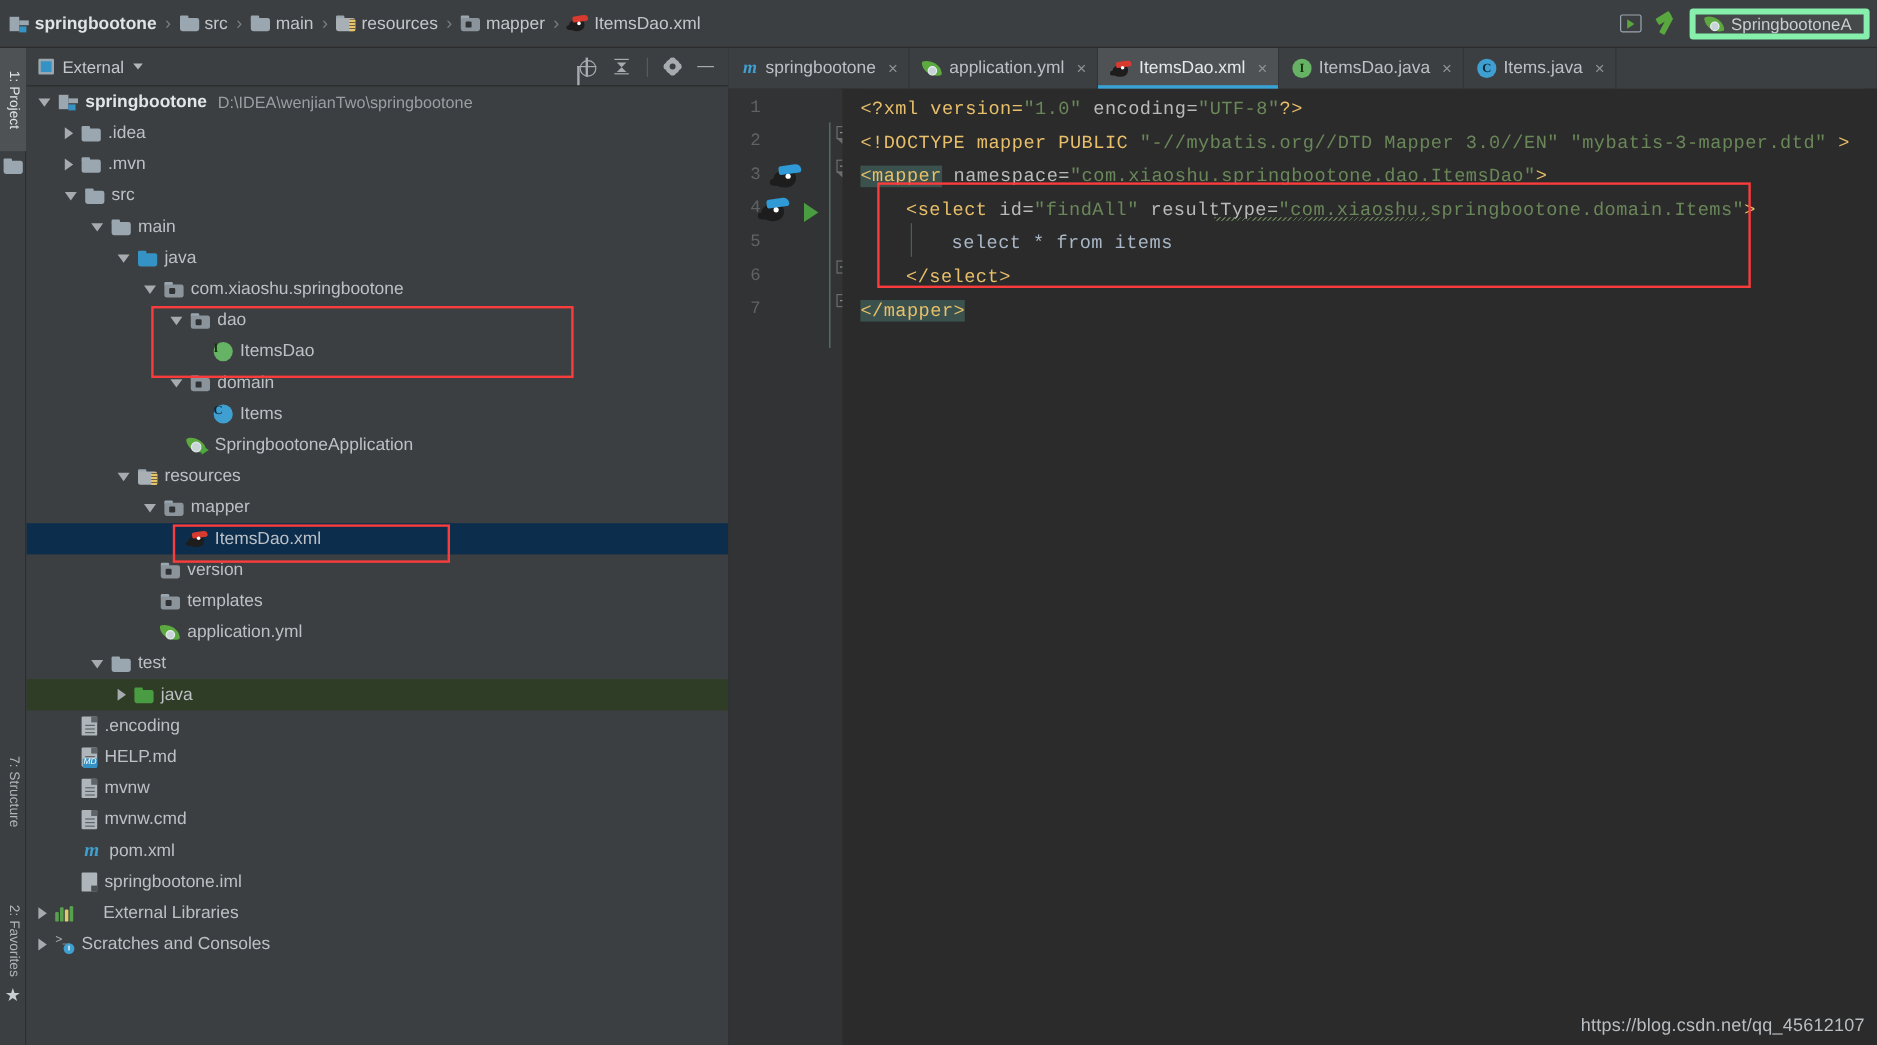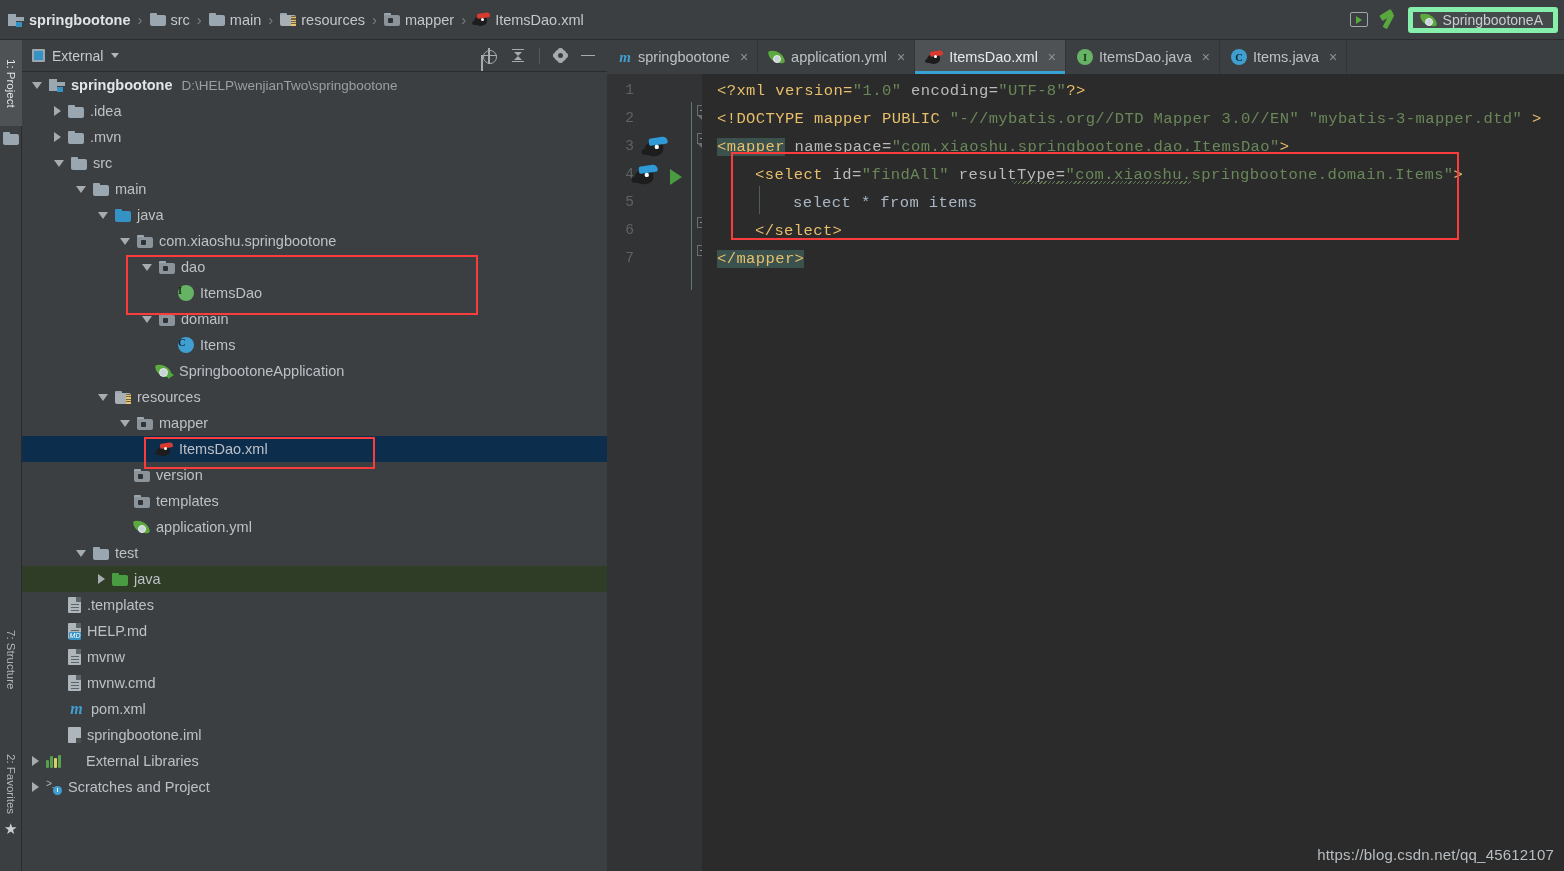--- a/index.html
+++ b/index.html
@@ -312,21 +312,21 @@
     <div class="tree" id="tree">
         <div class="row rootrow" style="padding-left: 10px;">
           <span class="arrow down"></span>
           <span class="gap"></span>
           <span class="ico proj-ico" style="flex: 0 0 auto; display: inline-block;">
             <i class="b1"></i>
             <i class="b2"></i>
             <i class="b3"></i>
           </span>
           <span class="txt" style="margin-left: 6px;">springbootone</span>
-          <span class="path">D:\HELP\wenjianTwo\springbootone</span>
+          <span class="path">D:\IDEA\wenjianTwo\springbootone</span>
         </div>
         <div class="row" style="padding-left: 32px;">
           <span class="arrow right"></span>
           <span class="gap"></span>
           <span class="ico folder" style="flex: 0 0 auto; display: inline-block;">
             <i class="tab"></i>
             <i class="body"></i>
           </span>
           <span class="txt" style="margin-left: 6px;">.idea</span>
         </div>
@@ -492,21 +492,21 @@
         <div class="row" style="padding-left: 32px;">
           <span class="arrow none"></span>
           <span class="gap"></span>
           <span class="filedoc" style="flex: 0 0 auto; display: inline-block;">
             <i class="pg"></i>
             <i class="fold"></i>
             <i class="ln"></i>
             <i class="ln"></i>
             <i class="ln"></i>
           </span>
-          <span class="txt" style="margin-left: 6px;">.templates</span>
+          <span class="txt" style="margin-left: 6px;">.encoding</span>
         </div>
         <div class="row" style="padding-left: 32px;">
           <span class="arrow none"></span>
           <span class="gap"></span>
           <span class="filedoc" style="flex: 0 0 auto; display: inline-block;">
             <i class="pg"></i>
             <i class="fold"></i>
             <i class="ln"></i>
             <i class="md">MD</i>
           </span>
@@ -562,21 +562,21 @@
           </span>
           <span class="txt" style="margin-left: 24px;">External Libraries</span>
         </div>
         <div class="row" style="padding-left: 10px;">
           <span class="arrow right"></span>
           <span class="gap"></span>
           <span class="scratch" style="flex: 0 0 auto; display: inline-block;">
             <span class="p">&gt;_</span>
             <i class="clk"></i>
           </span>
-          <span class="txt" style="margin-left: 6px;">Scratches and Project</span>
+          <span class="txt" style="margin-left: 6px;">Scratches and Consoles</span>
         </div>
       </div>
   </div>
 
   <div class="redbox" style="left:126px; top:255px; width:352px; height:60px;"></div>
   <div class="redbox" style="left:144px; top:437px; width:231px; height:32px;"></div>
   <div class="redbox" style="left:731px; top:152px; width:728px; height:88px;"></div>
 
   <div class="editor-area">
 

